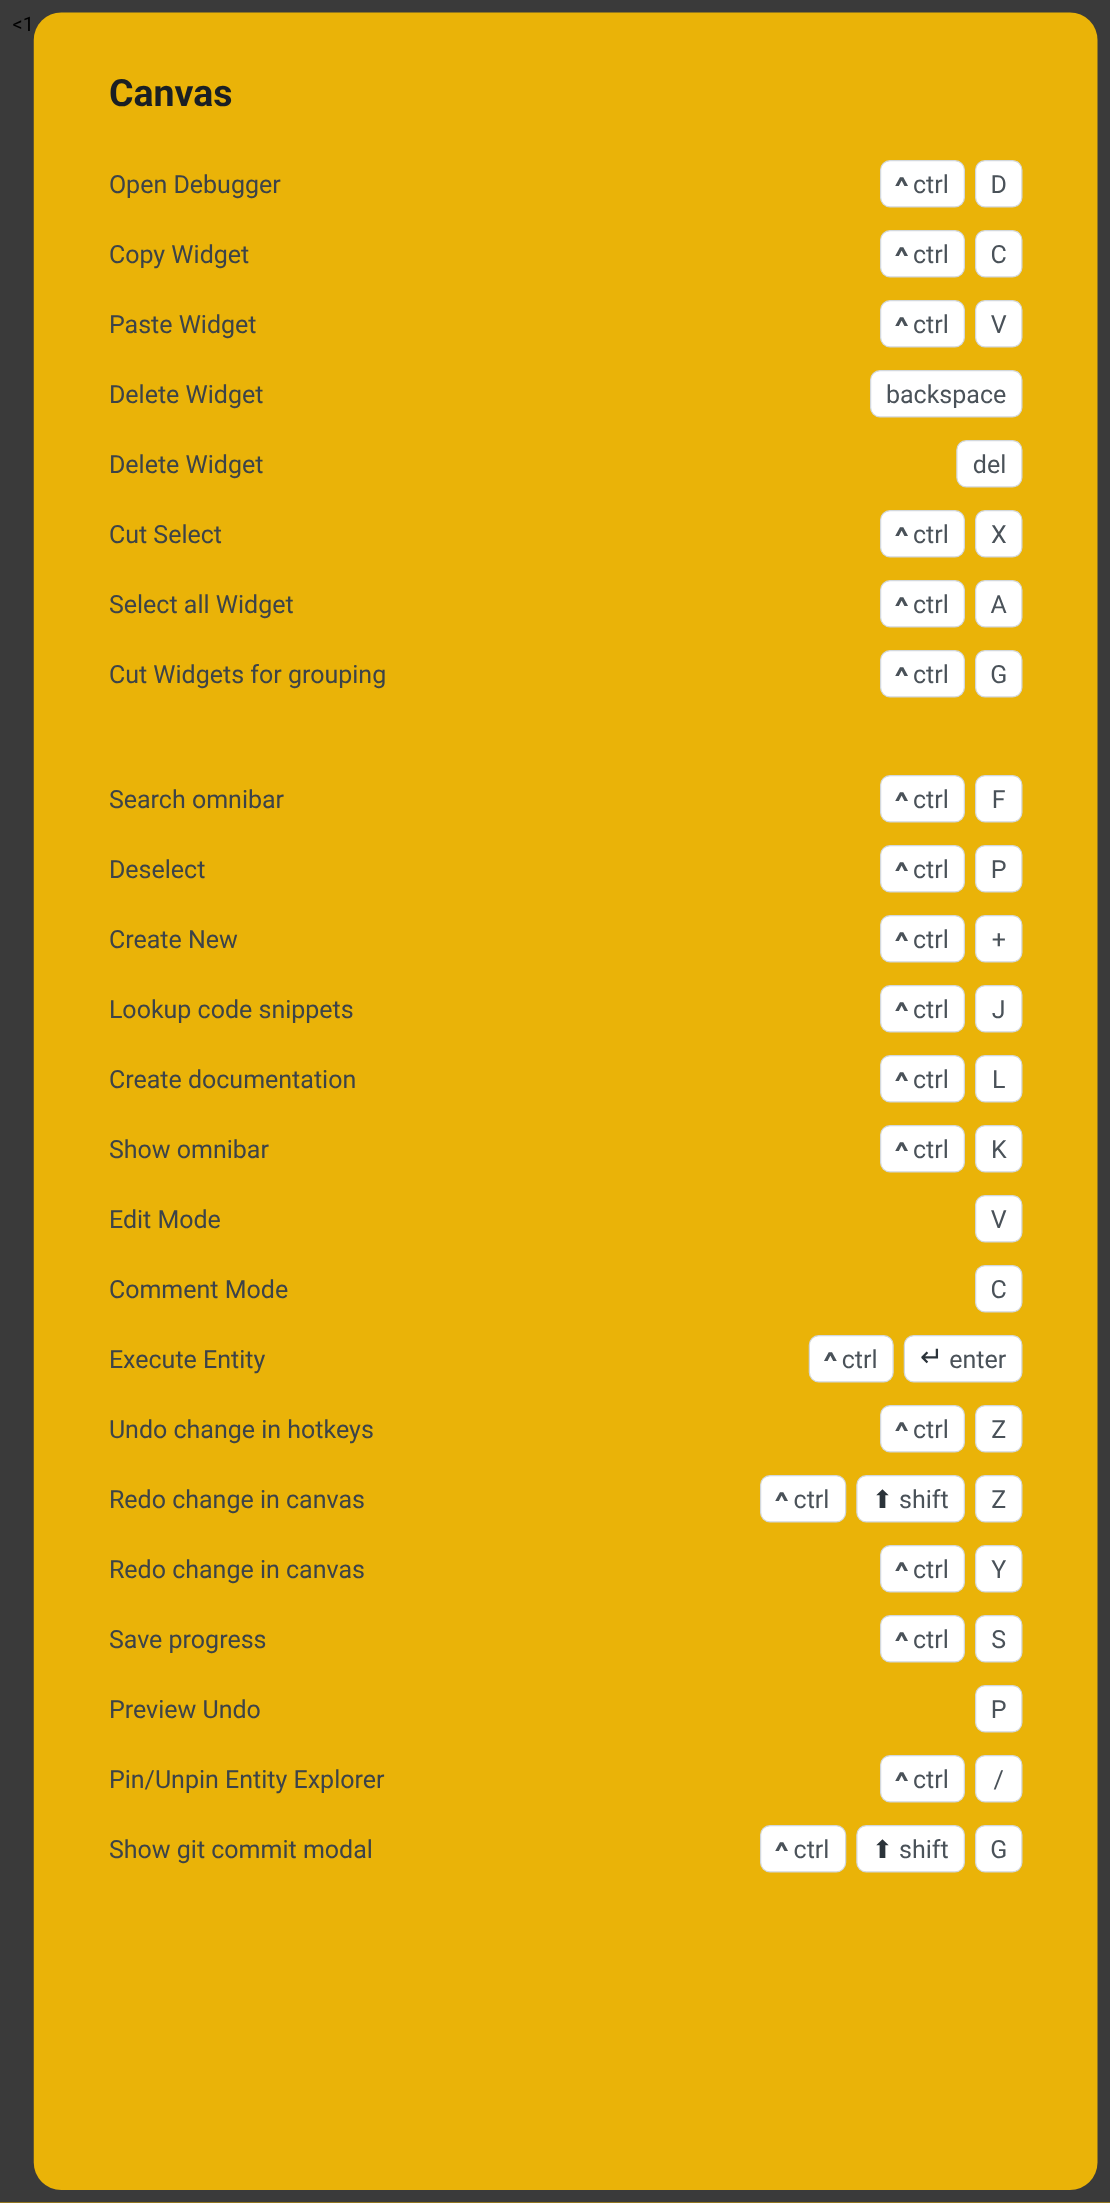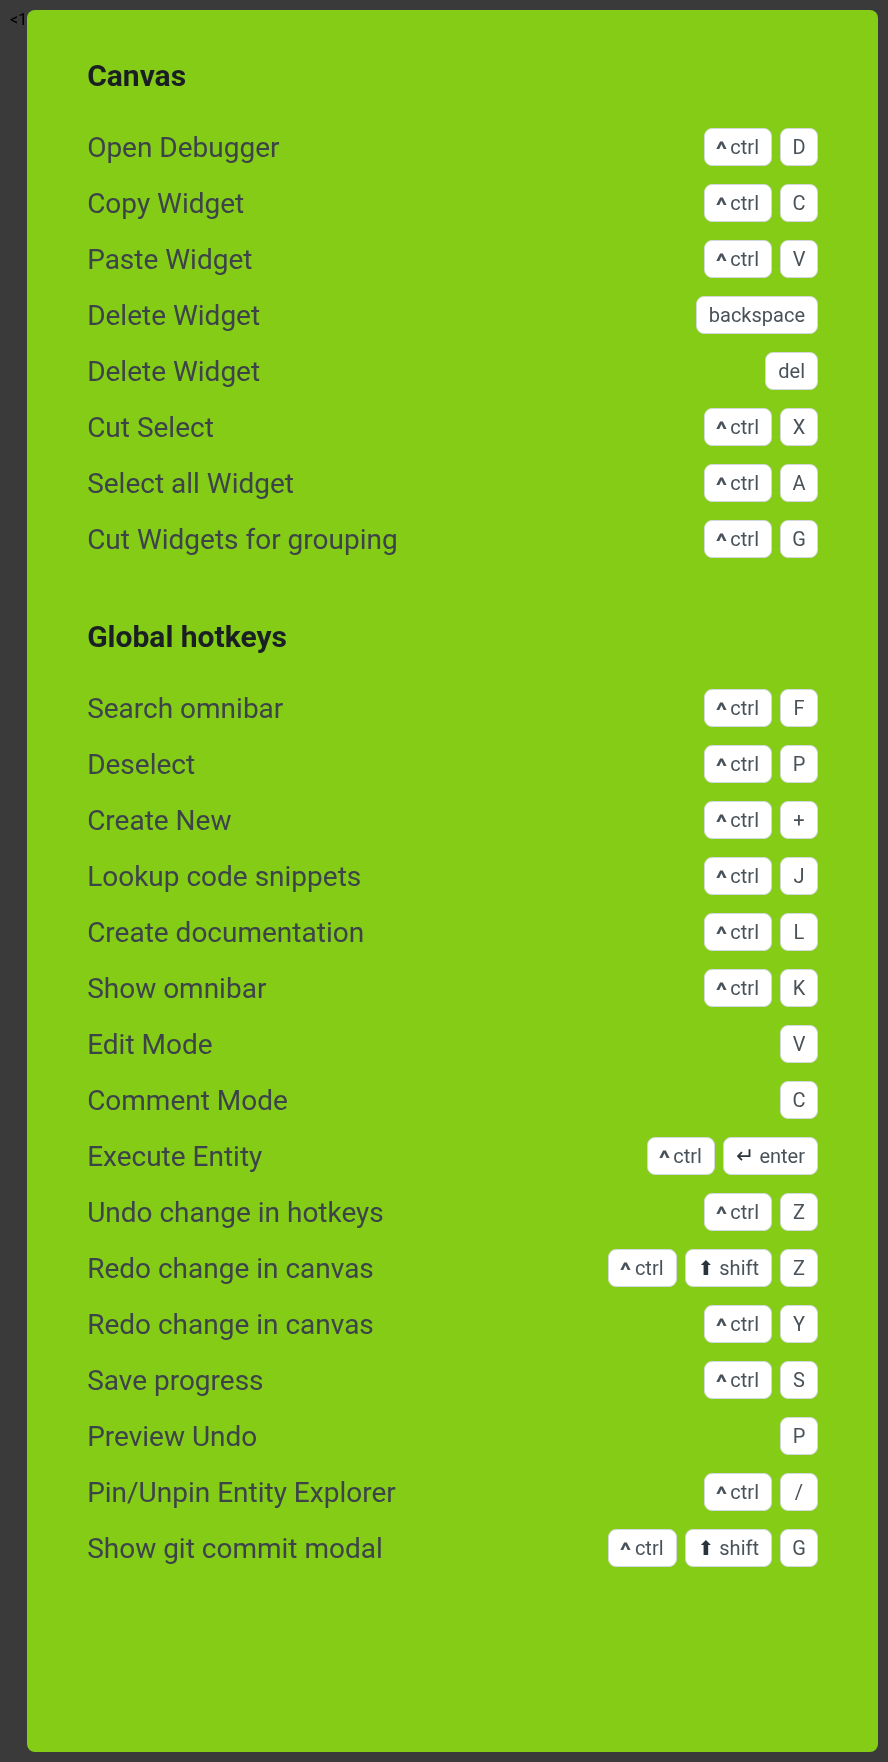--- a/index.html
+++ b/index.html
@@ -8,42 +8,42 @@
   html, body { width: 888px; height: 1762px; }
   body {
     background: #3a3a3a;
     font-family: -apple-system, BlinkMacSystemFont, "Segoe UI", Roboto, sans-serif;
     display: flex;
     align-items: stretch;
     justify-content: center;
     padding: 10px;
   }
   .modal {
-    background: #84cc16;
-    border-radius: 8px;
+    background: #eab308;
+    border-radius: 22px;
     width: 100%;
     padding: 48px 60px 40px 60px;
     overflow: hidden;
   }
   .section-title {
     font-size: 30px;
     font-weight: 700;
     color: #1a1f24;
     margin-bottom: 34px;
   }
   .section + .section { margin-top: 60px; }
   .row {
     display: flex;
     align-items: center;
     justify-content: space-between;
     margin-bottom: 16px;
     min-height: 40px;
   }
   .label {
-    font-size: 28px;
+    font-size: 20px;
     color: #3c4349;
     font-weight: 400;
   }
   .keys {
     display: flex;
     gap: 8px;
     align-items: center;
   }
   .key {
     background: #ffffff;
@@ -170,21 +170,20 @@
               <span class="chevron-up">^</span>
               <span>ctrl</span>
             </span>
             <span class="key single">
               <span>G</span>
             </span>
           </div>
         </div>
       </div>
       <div class="section">
-        <h2 class="section-title">Global hotkeys</h2>
         <div class="row">
           <div class="label">Search omnibar</div>
           <div class="keys">
             <span class="key">
               <span class="chevron-up">^</span>
               <span>ctrl</span>
             </span>
             <span class="key single">
               <span>F</span>
             </span>

